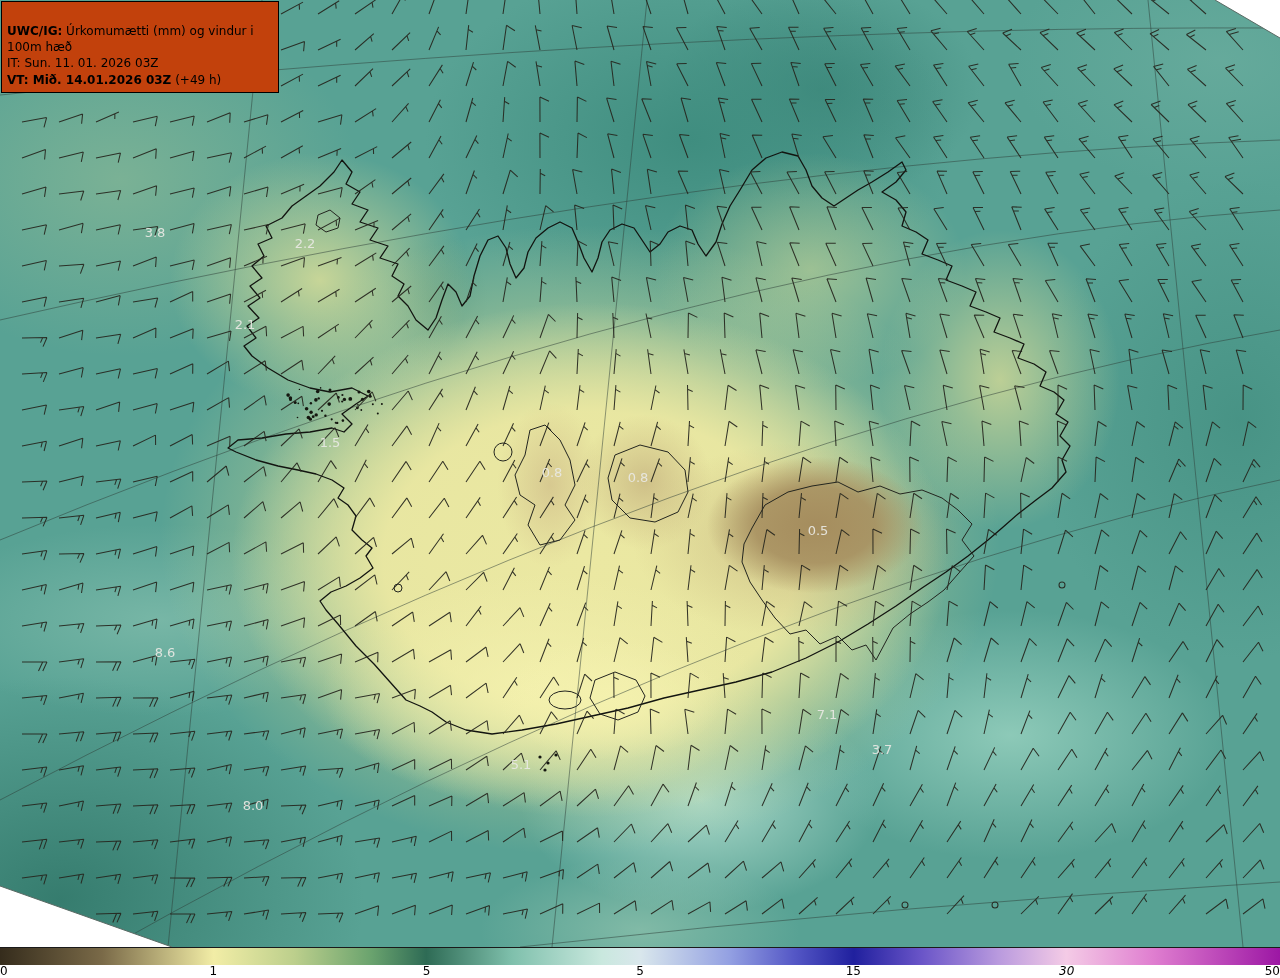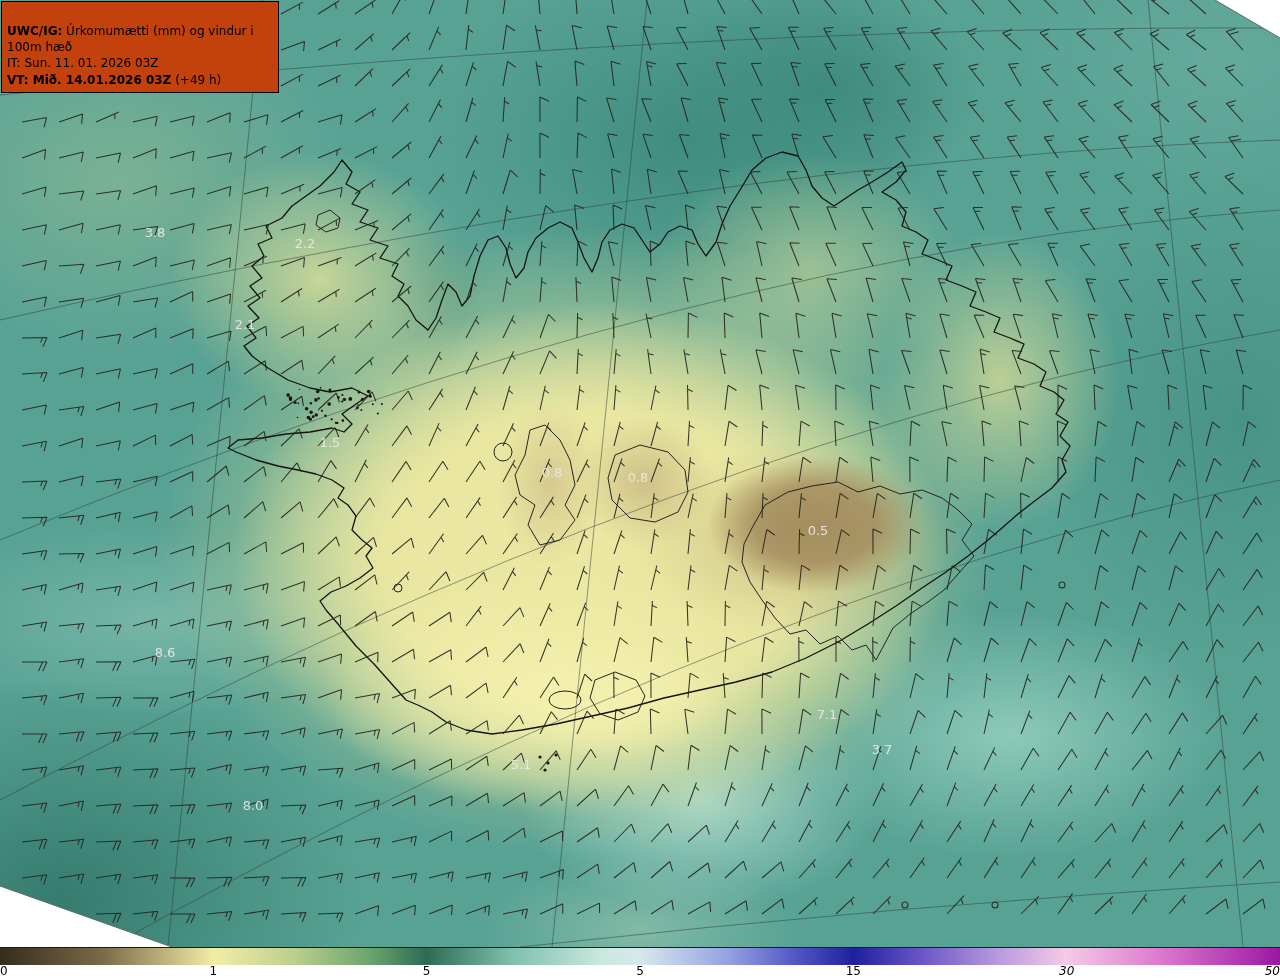--- a/index.html
+++ b/index.html
@@ -45,21 +45,21 @@
   
   #title-box{position:absolute;left:1px;top:1px;width:266px;background:#c2410c;border:1px solid #000;
              padding:21px 5px 4px 5px;font-size:12px;line-height:1.35;color:#000;z-index:5;}
   #title-box .b{font-weight:bold;}
   
   #colorbar{position:absolute;left:0;top:947px;width:1280px;height:31px;background:#fff;}
   #cbar-grad{position:absolute;left:0;top:0;width:1280px;height:17px;border-top:1.5px solid #1a1a1a;}
   #cbar-ticks{position:absolute;left:0;top:17px;width:1280px;height:14px;}
   .cbar-tick{position:absolute;top:0;font-size:12px;color:#000;transform:translateX(-50%);}
   .cbar-tick.first{transform:none;}
-  .cbar-tick.last{transform:translateX(-100%);font-style:italic;}
+  .cbar-tick.last{transform:translateX(-100%);}
 </style>
 </head>
 <body>
 
 <div id="stage" style="--base: #58a294; --dark: #3f8d7f; --cyan: #a9d8c8; --yellow: #ebe8a2; --bright: #f4f1ae; --brown: #a58d5e;">
 
   <div id="map-area">
     <div id="field"></div>
 
     <svg id="overlay" width="1280" height="947" viewBox="0 0 1280 947">

